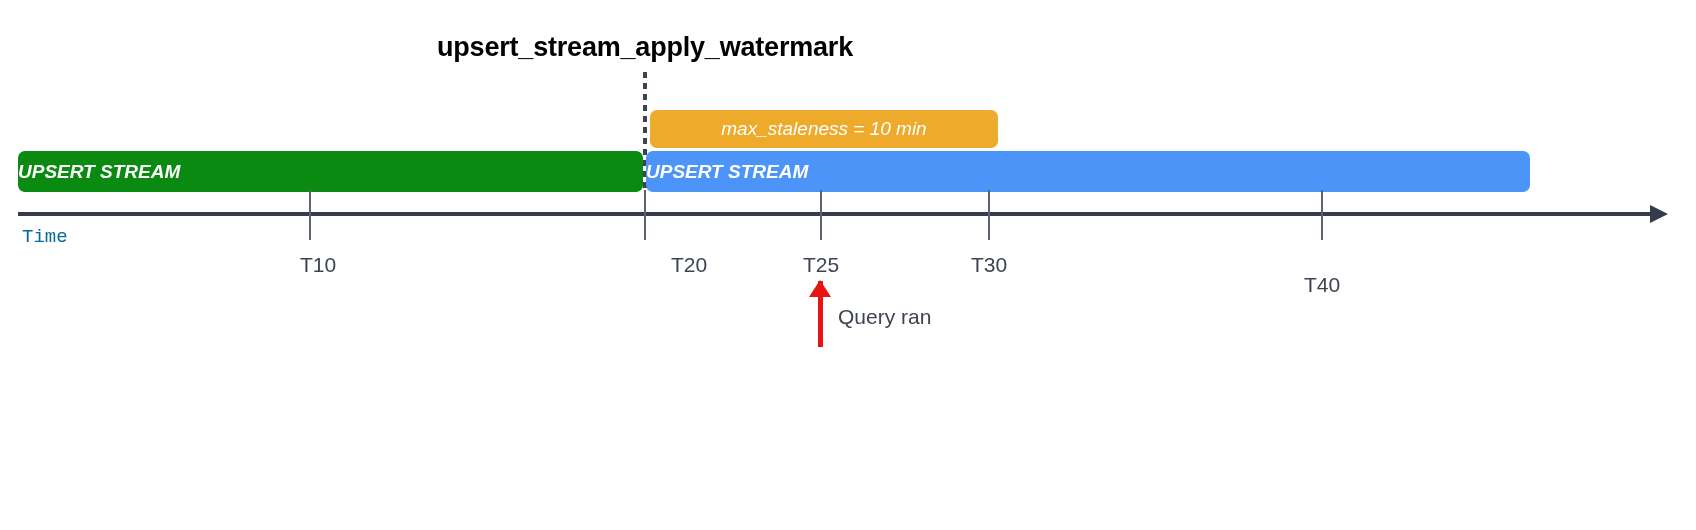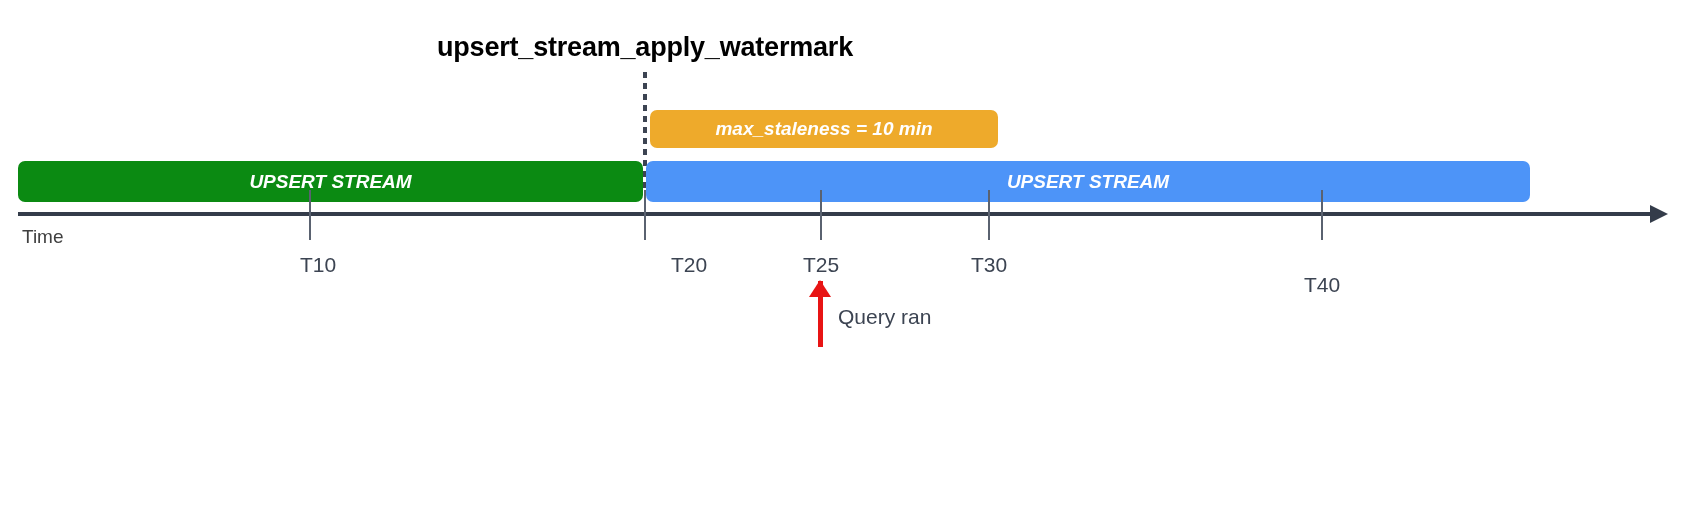--- a/index.html
+++ b/index.html
@@ -52,35 +52,35 @@
     width: 348px;
     height: 38px;
     background: #eeaa2b;
     border-radius: 7px;
     display: flex;
     align-items: center;
     justify-content: center;
   }
   .staleness-label {
     font-size: 19px;
-    font-weight: bold;
+    font-weight: normal;
     font-style: italic;
     color: #ffffff;
     white-space: nowrap;
   }
 
   
   .stream-bar {
     position: absolute;
-    top: 161px;
+    top: 151px;
     height: 41px;
     border-radius: 7px;
     display: flex;
     align-items: center;
-    justify-content: center;
+    justify-content: flex-start;
   }
   .stream-bar-applied {
     left: 18px;
     width: 625px;
     background: #0b8a12;
   }
   .stream-bar-pending {
     left: 646px;
     width: 884px;
     background: #4d94f8;
@@ -110,22 +110,23 @@
     height: 0;
     border-top: 9px solid transparent;
     border-bottom: 9px solid transparent;
     border-left: 18px solid #343c4a;
   }
   .axis-caption {
     position: absolute;
     left: 22px;
     top: 226px;
     font-size: 19px;
-    color: #404040;
-    white-space: nowrap;
+    color: #0369a1;
+    white-space: nowrap;
+    font-family: Liberation Mono, monospace;
   }
 
   
   .tick {
     position: absolute;
     top: 190px;
     width: 2px;
     height: 50px;
     background: #5a6270;
   }

